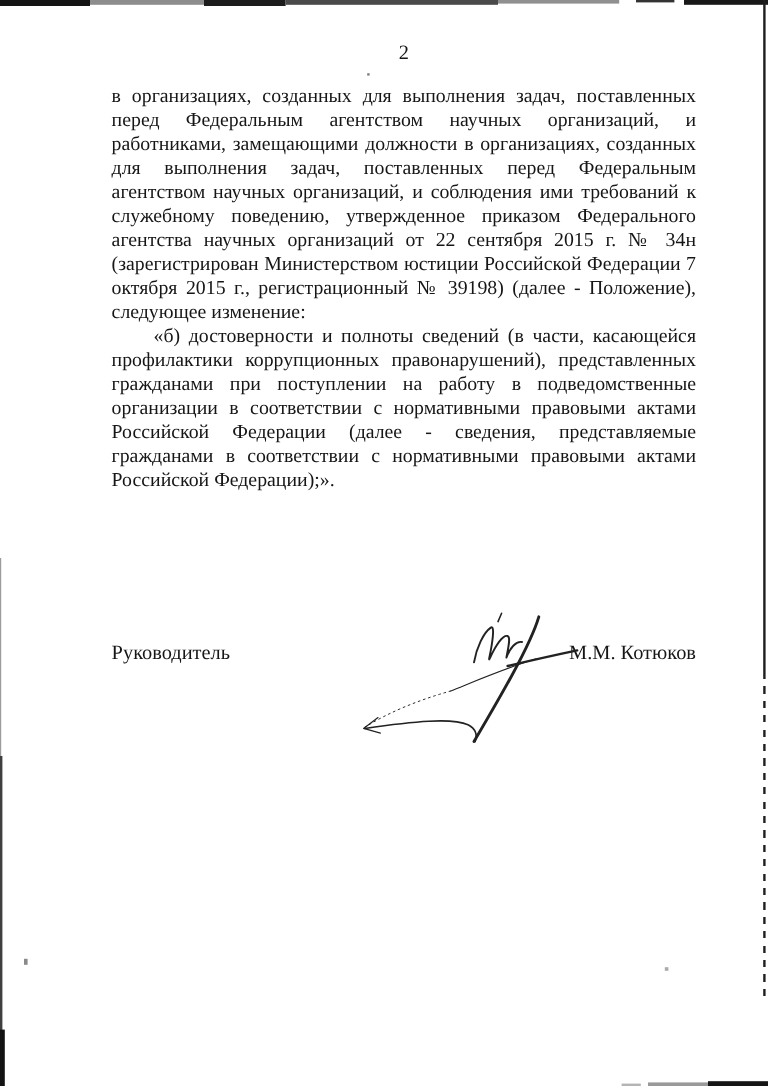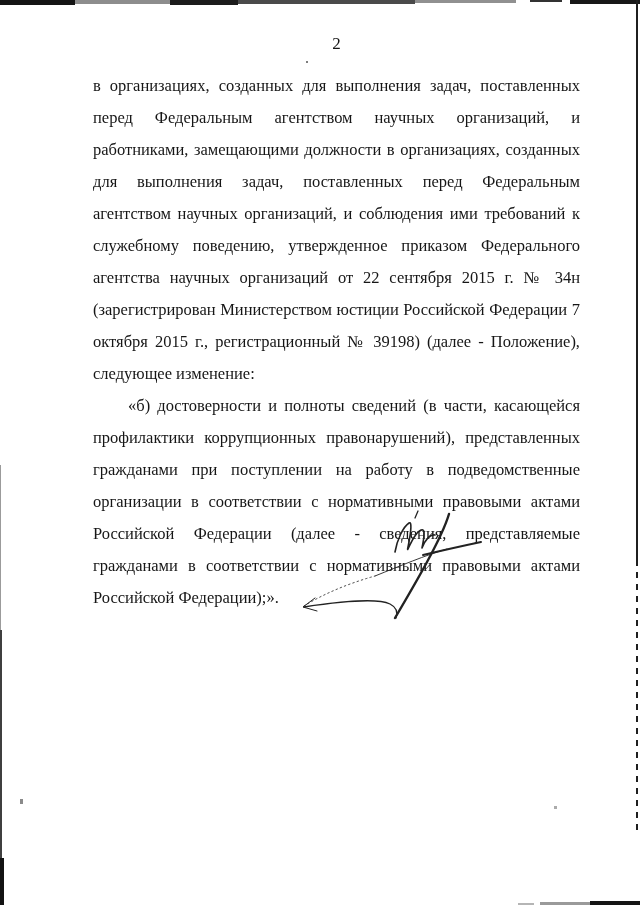--- a/index.html
+++ b/index.html
@@ -17,21 +17,21 @@
     position: absolute;
     left: 93px; top: 34px; width: 487px;
     text-align: center;
     font-size: 17px;
     color: #161616;
   }
   .body-text {
     position: absolute;
     left: 93px; top: 70px; width: 487px;
     font-size: 16.5px;
-    line-height: 32px;
+    line-height: 20px;
     color: #161616;
   }
   .body-text p {
     margin: 0;
     text-align: justify;
   }
   .body-text p.ind { text-indent: 35px; }
   .sigrow {
     position: absolute;
     left: 93px; top: 534px; width: 487px;
@@ -82,20 +82,24 @@
   <div class="art" style="left:554px;top:806px;width:3px;height:3px;background:#ababab"></div>
   <div class="art" style="left:306px;top:61px;width:2px;height:2px;background:#7d7d7d"></div>
 
   <div class="pagenum">2</div>
 
   <div class="body-text">
     <p>в организациях, созданных для выполнения задач, поставленных перед Федеральным агентством научных организаций, и работниками, замещающими должности в организациях, созданных для выполнения задач, поставленных перед Федеральным агентством научных организаций, и соблюдения ими требований к служебному поведению, утвержденное приказом Федерального агентства научных организаций от 22 сентября 2015 г. № 34н (зарегистрирован Министерством юстиции Российской Федерации 7 октября 2015 г., регистрационный № 39198) (далее - Положение), следующее изменение:</p>
     <p class="ind">«б) достоверности и полноты сведений (в части, касающейся профилактики коррупционных правонарушений), представленных гражданами при поступлении на работу в подведомственные организации в соответствии с нормативными правовыми актами Российской Федерации (далее - сведения, представляемые гражданами в соответствии с нормативными правовыми актами Российской Федерации);».</p>
   </div>
 
+  <div class="sigrow">
+    <span>Руководитель</span>
+    <span>М.М. Котюков</span>
+  </div>
 
   <svg class="sig" viewBox="0 0 195 125" aria-hidden="true">
 
     <path d="M154,16 C147,40 120,86 100,120" style="stroke-width:2.4"></path>
 
     <path d="M100,54 C102,42 108,29 114,25 C117,23 116,33 114,44 C113,49 112,53 113,51 C118,40 124,31 128,32 C131,33 128,44 127,50 C130,42 135,36 140,37" style="stroke-width:1.6"></path>
     <path d="M120,20 L123,13" style="stroke-width:1.3"></path>
 
     <path d="M128,57 C145,53 167,48 186,44" style="stroke-width:2"></path>
 

